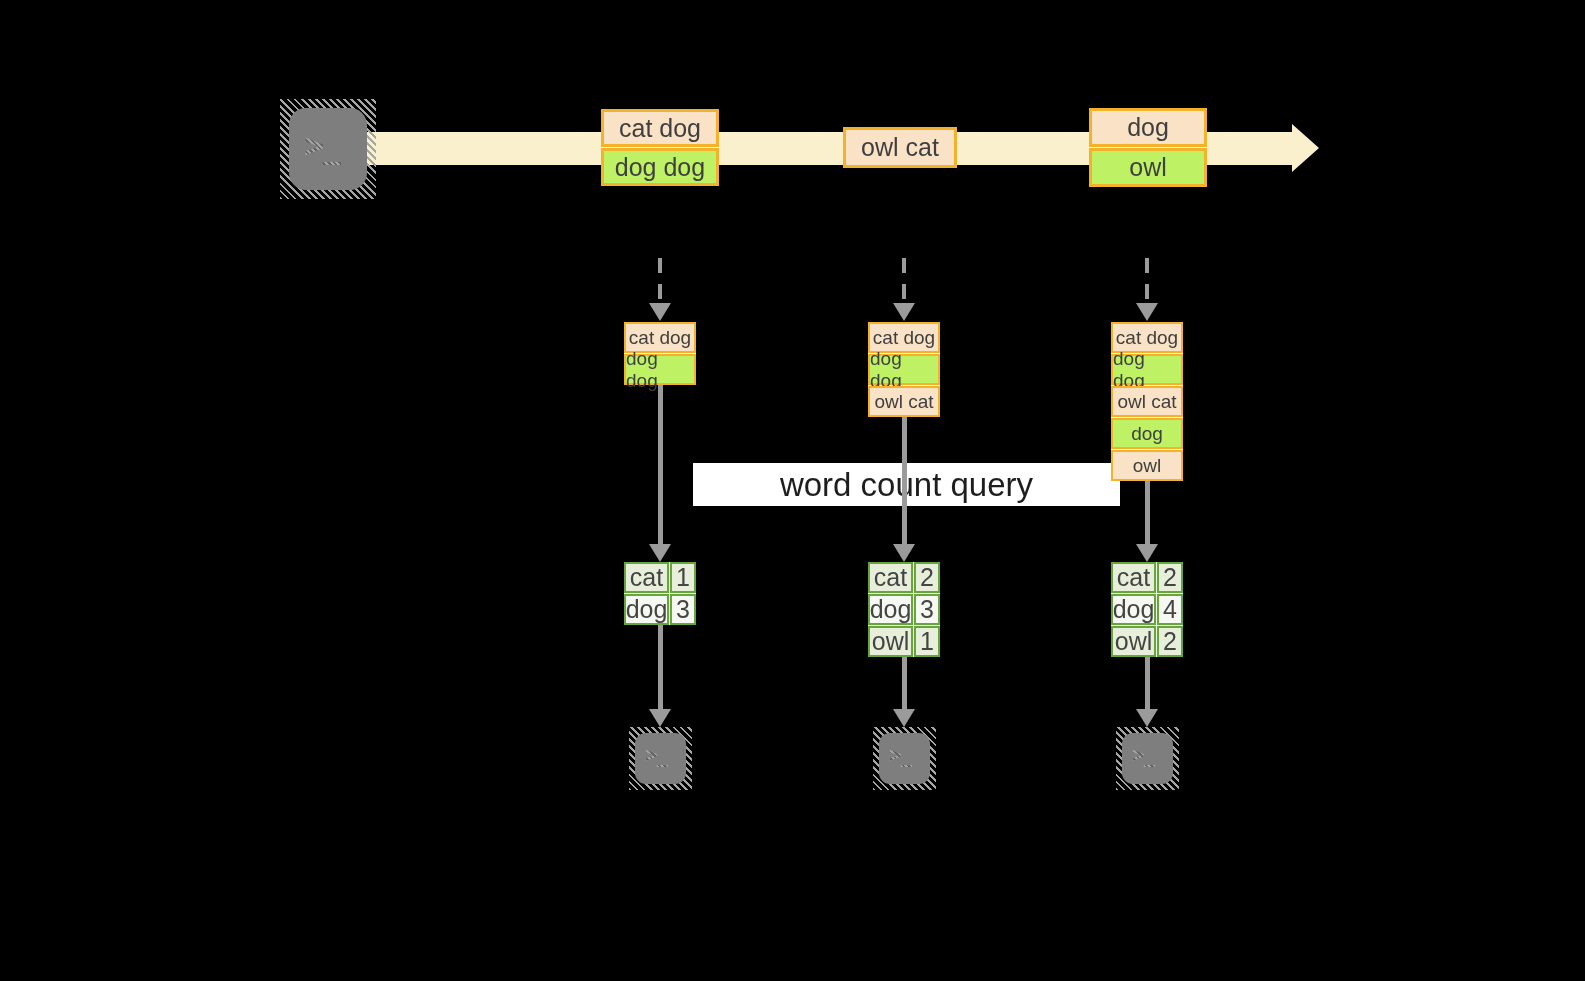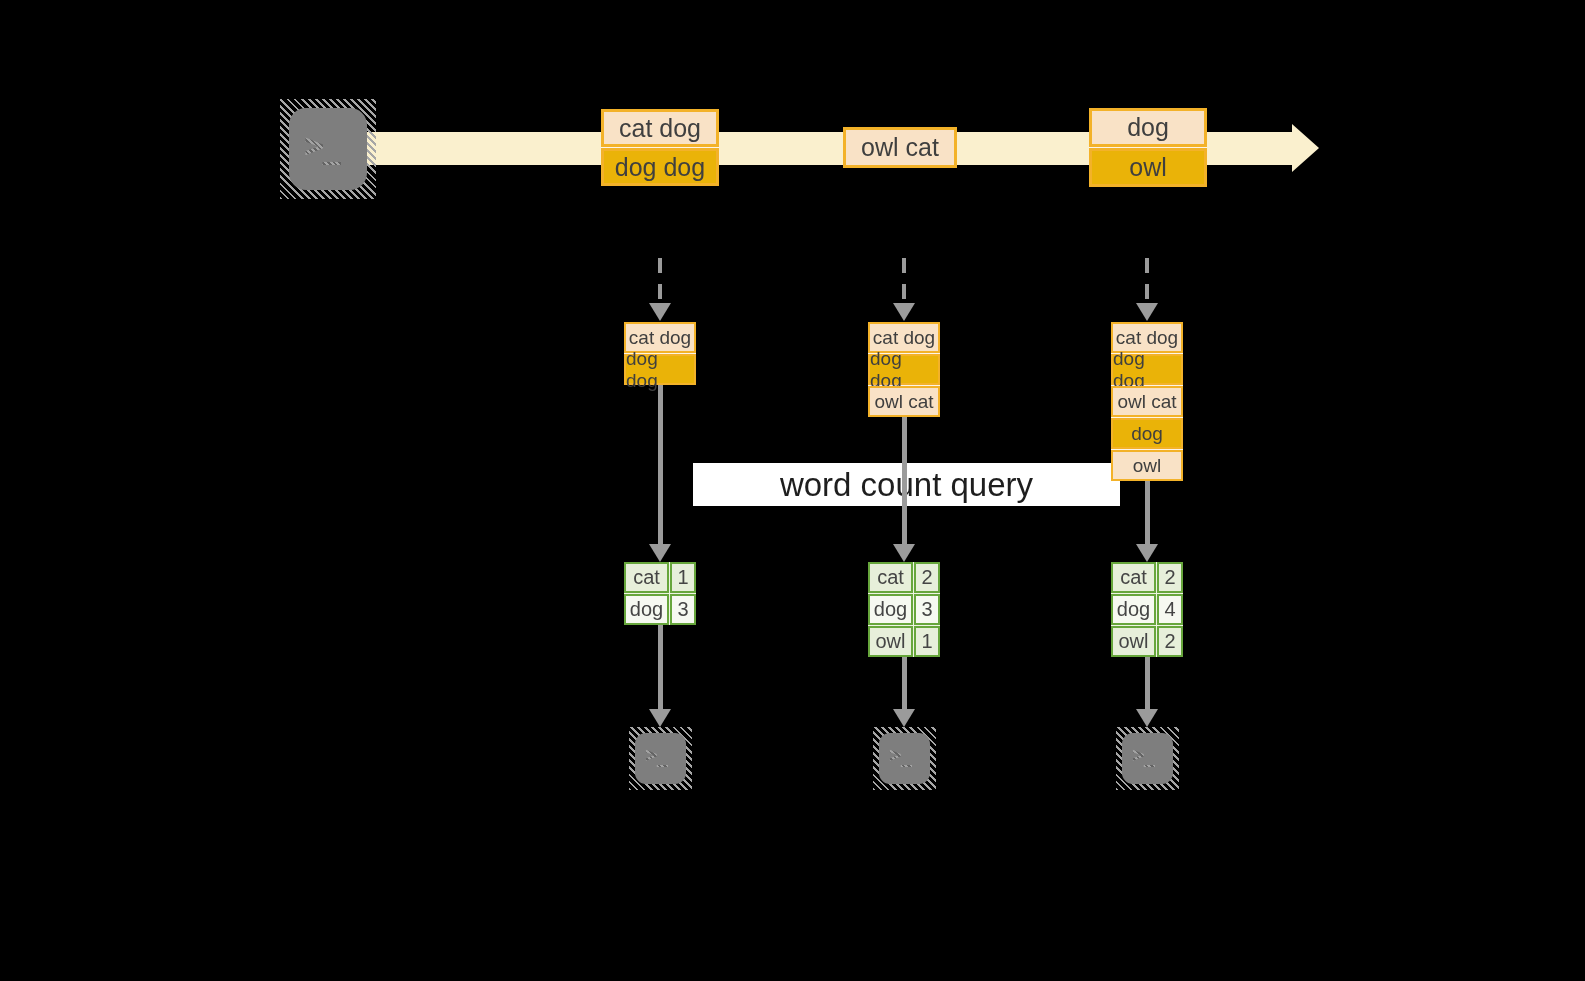--- a/index.html
+++ b/index.html
@@ -53,21 +53,21 @@
   .term-sm .term-glyph { left: 10px; top: 10px; font-size: 21px; letter-spacing: -1px; }
 
   
   .record-box { z-index: 2; background: #FDF4E7; display: flex; flex-direction: column; gap: 1px; }
   .record-row {
     border: 3px solid #F3B229;
     display: flex; align-items: center; justify-content: center;
     color: #3F3F3F; font-size: 25px;
   }
   .record-row.fill-dark  { background: #F9E2C6; }
-  .record-row.fill-light { background: #eab308; }
+  .record-row.fill-light { background: #bef264; }
 
   .stack { z-index: 2; background: #FDF4E7; display: flex; flex-direction: column; gap: 1px; width: 72px; }
   .stack .record-row { border-width: 2px; height: 31px; font-size: 19px; }
 
   
   .vline { width: 5px; background: #9B9B9B; z-index: 3; }
   .dash-line {
     width: 4px; z-index: 3;
     background: repeating-linear-gradient(to bottom, #9B9B9B 0 15px, rgba(0,0,0,0) 15px 26px);
   }
@@ -89,21 +89,21 @@
   }
 
   
   .count-table {
     z-index: 2; background: #EEF4E3;
     display: grid; grid-template-columns: 45px 26px; gap: 1px; width: 72px;
   }
   .count-cell {
     border: 2px solid #67A63C; height: 31px;
     display: flex; align-items: center; justify-content: center;
-    color: #454545; font-size: 20px;
+    color: #454545; font-size: 25px;
   }
   .count-cell.fill-dark  { background: #E7EFDA; }
   .count-cell.fill-light { background: #F6F9F1; }
 </style>
 </head>
 <body>
 
 <div class="canvas">
 
   <div class="abs term term-lg" style="left:280px; top:99px; width:96px; height:100px;">

